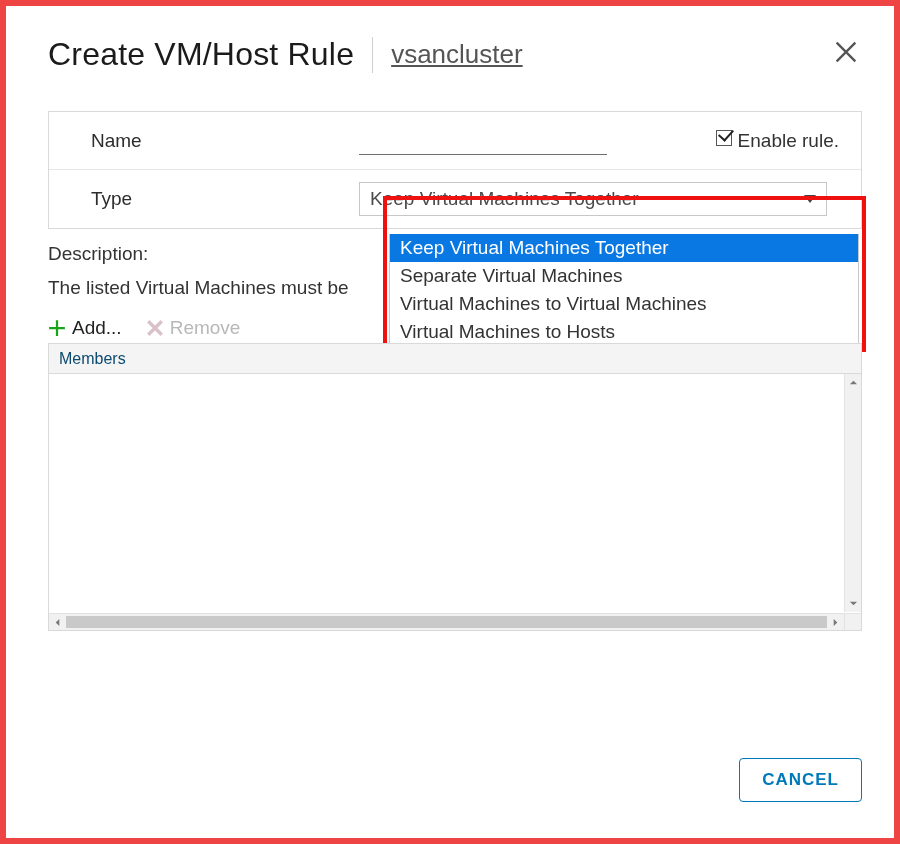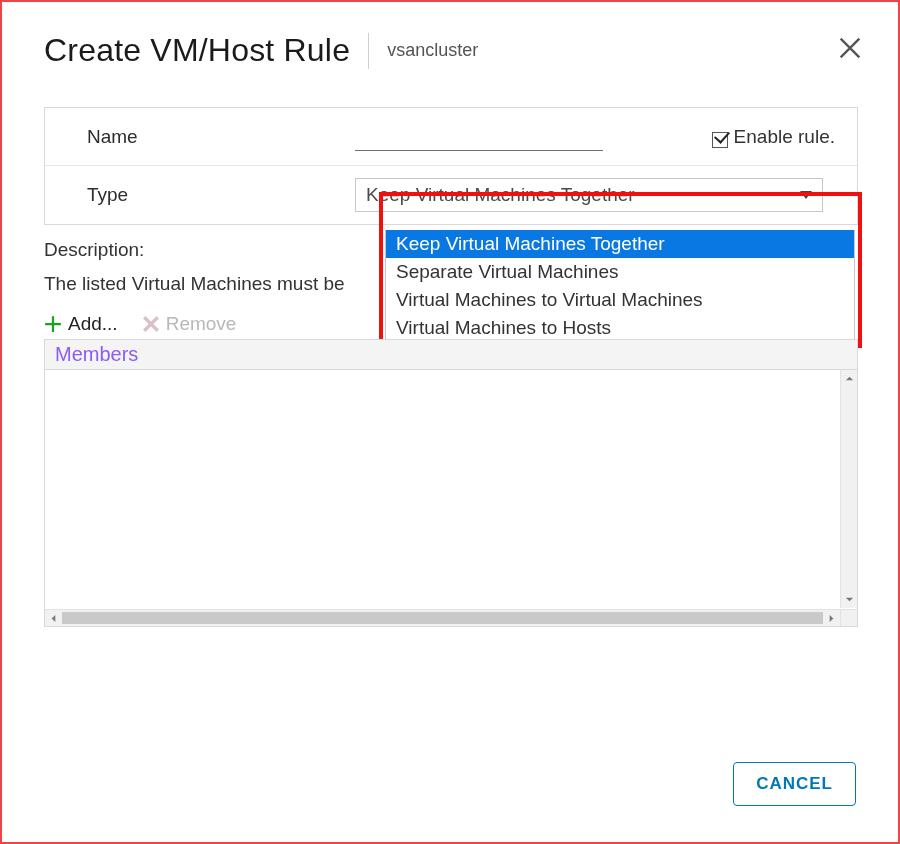--- a/index.html
+++ b/index.html
@@ -1,20 +1,20 @@
 <!DOCTYPE html>
 <html><head>
   <meta charset="utf-8">
   <style>
     * { box-sizing: border-box; margin: 0; padding: 0; }
     body { font-family: Arial, Helvetica, sans-serif; background: #fff; }
     .dialog {
       width: 900px;
       height: 844px;
-      border: 2px solid #ef4444;
+      border: 6px solid #ef4444;
       position: relative;
       padding: 0;
       background: #fff;
     }
     .dlg-header {
       display: flex;
       align-items: center;
       padding: 30px 40px 18px 42px;
       position: relative;
     }
@@ -24,22 +24,23 @@
       color: #1b1b1b;
       letter-spacing: 0.2px;
     }
     .dlg-sep {
       width: 1px;
       height: 36px;
       background: #cfcfcf;
       margin: 0 18px;
     }
     .dlg-context {
-      font-size: 18px;
+      font-size: 26px;
       color: #555;
+      text-decoration: underline;
     }
     .dlg-close {
       position: absolute;
       right: 34px;
       top: 32px;
       width: 28px;
       height: 28px;
       cursor: pointer;
     }
     .dlg-close svg { width: 100%; height: 100%; }
@@ -72,21 +73,21 @@
     .name-input {
       width: 248px;
       height: 28px;
       border: none;
       border-bottom: 1px solid #6f6f6f;
       font-size: 17px;
       background: transparent;
     }
     .enable-wrap {
       display: flex;
-      align-items: flex-end;
+      align-items: flex-start;
       margin-left: auto;
       font-size: 19px;
       color: #333;
     }
     .enable-box {
       width: 16px;
       height: 16px;
       border: 1px solid #555;
       margin-right: 6px;
       position: relative;
@@ -184,22 +185,22 @@
       width: 814px;
       border: 1px solid #d9d9d9;
       height: 288px;
       position: relative;
       background: #fff;
     }
     .grid-head {
       height: 30px;
       border-bottom: 1px solid #d9d9d9;
       background: #f4f4f4;
-      font-size: 20px;
-      color: #8b5cf6;
+      font-size: 16px;
+      color: #0c4a6e;
       display: flex;
       align-items: center;
       padding-left: 10px;
     }
     .grid-body { position: absolute; top:30px; left:0; right:18px; bottom:18px; }
     .vscroll {
       position: absolute; top:30px; right:0; bottom:18px; width:17px;
       background: #f1f1f1; border-left: 1px solid #e2e2e2;
     }
     .vscroll .arrow { width:17px; height:17px; display:flex; align-items:center; justify-content:center; }
@@ -215,21 +216,21 @@
     .hscroll .arrow.left{ left:0; }
     .hscroll .arrow.right{ right:0; }
     .hscroll .thumb{
       position:absolute; left:17px; right:17px; top:2px; bottom:2px;
       background:#c9c9c9;
     }
     .corner{ position:absolute; right:0; bottom:0; width:17px; height:17px; background:#f1f1f1; border-left:1px solid #e2e2e2; border-top:1px solid #e2e2e2;}
 
     .footer {
       position: absolute;
-      right: 42px;
+      right: 32px;
       bottom: 36px;
       display: flex;
       gap: 16px;
     }
     .btn {
       height: 44px;
       min-width: 92px;
       padding: 0 22px;
       font-size: 17px;
       font-weight: 600;

